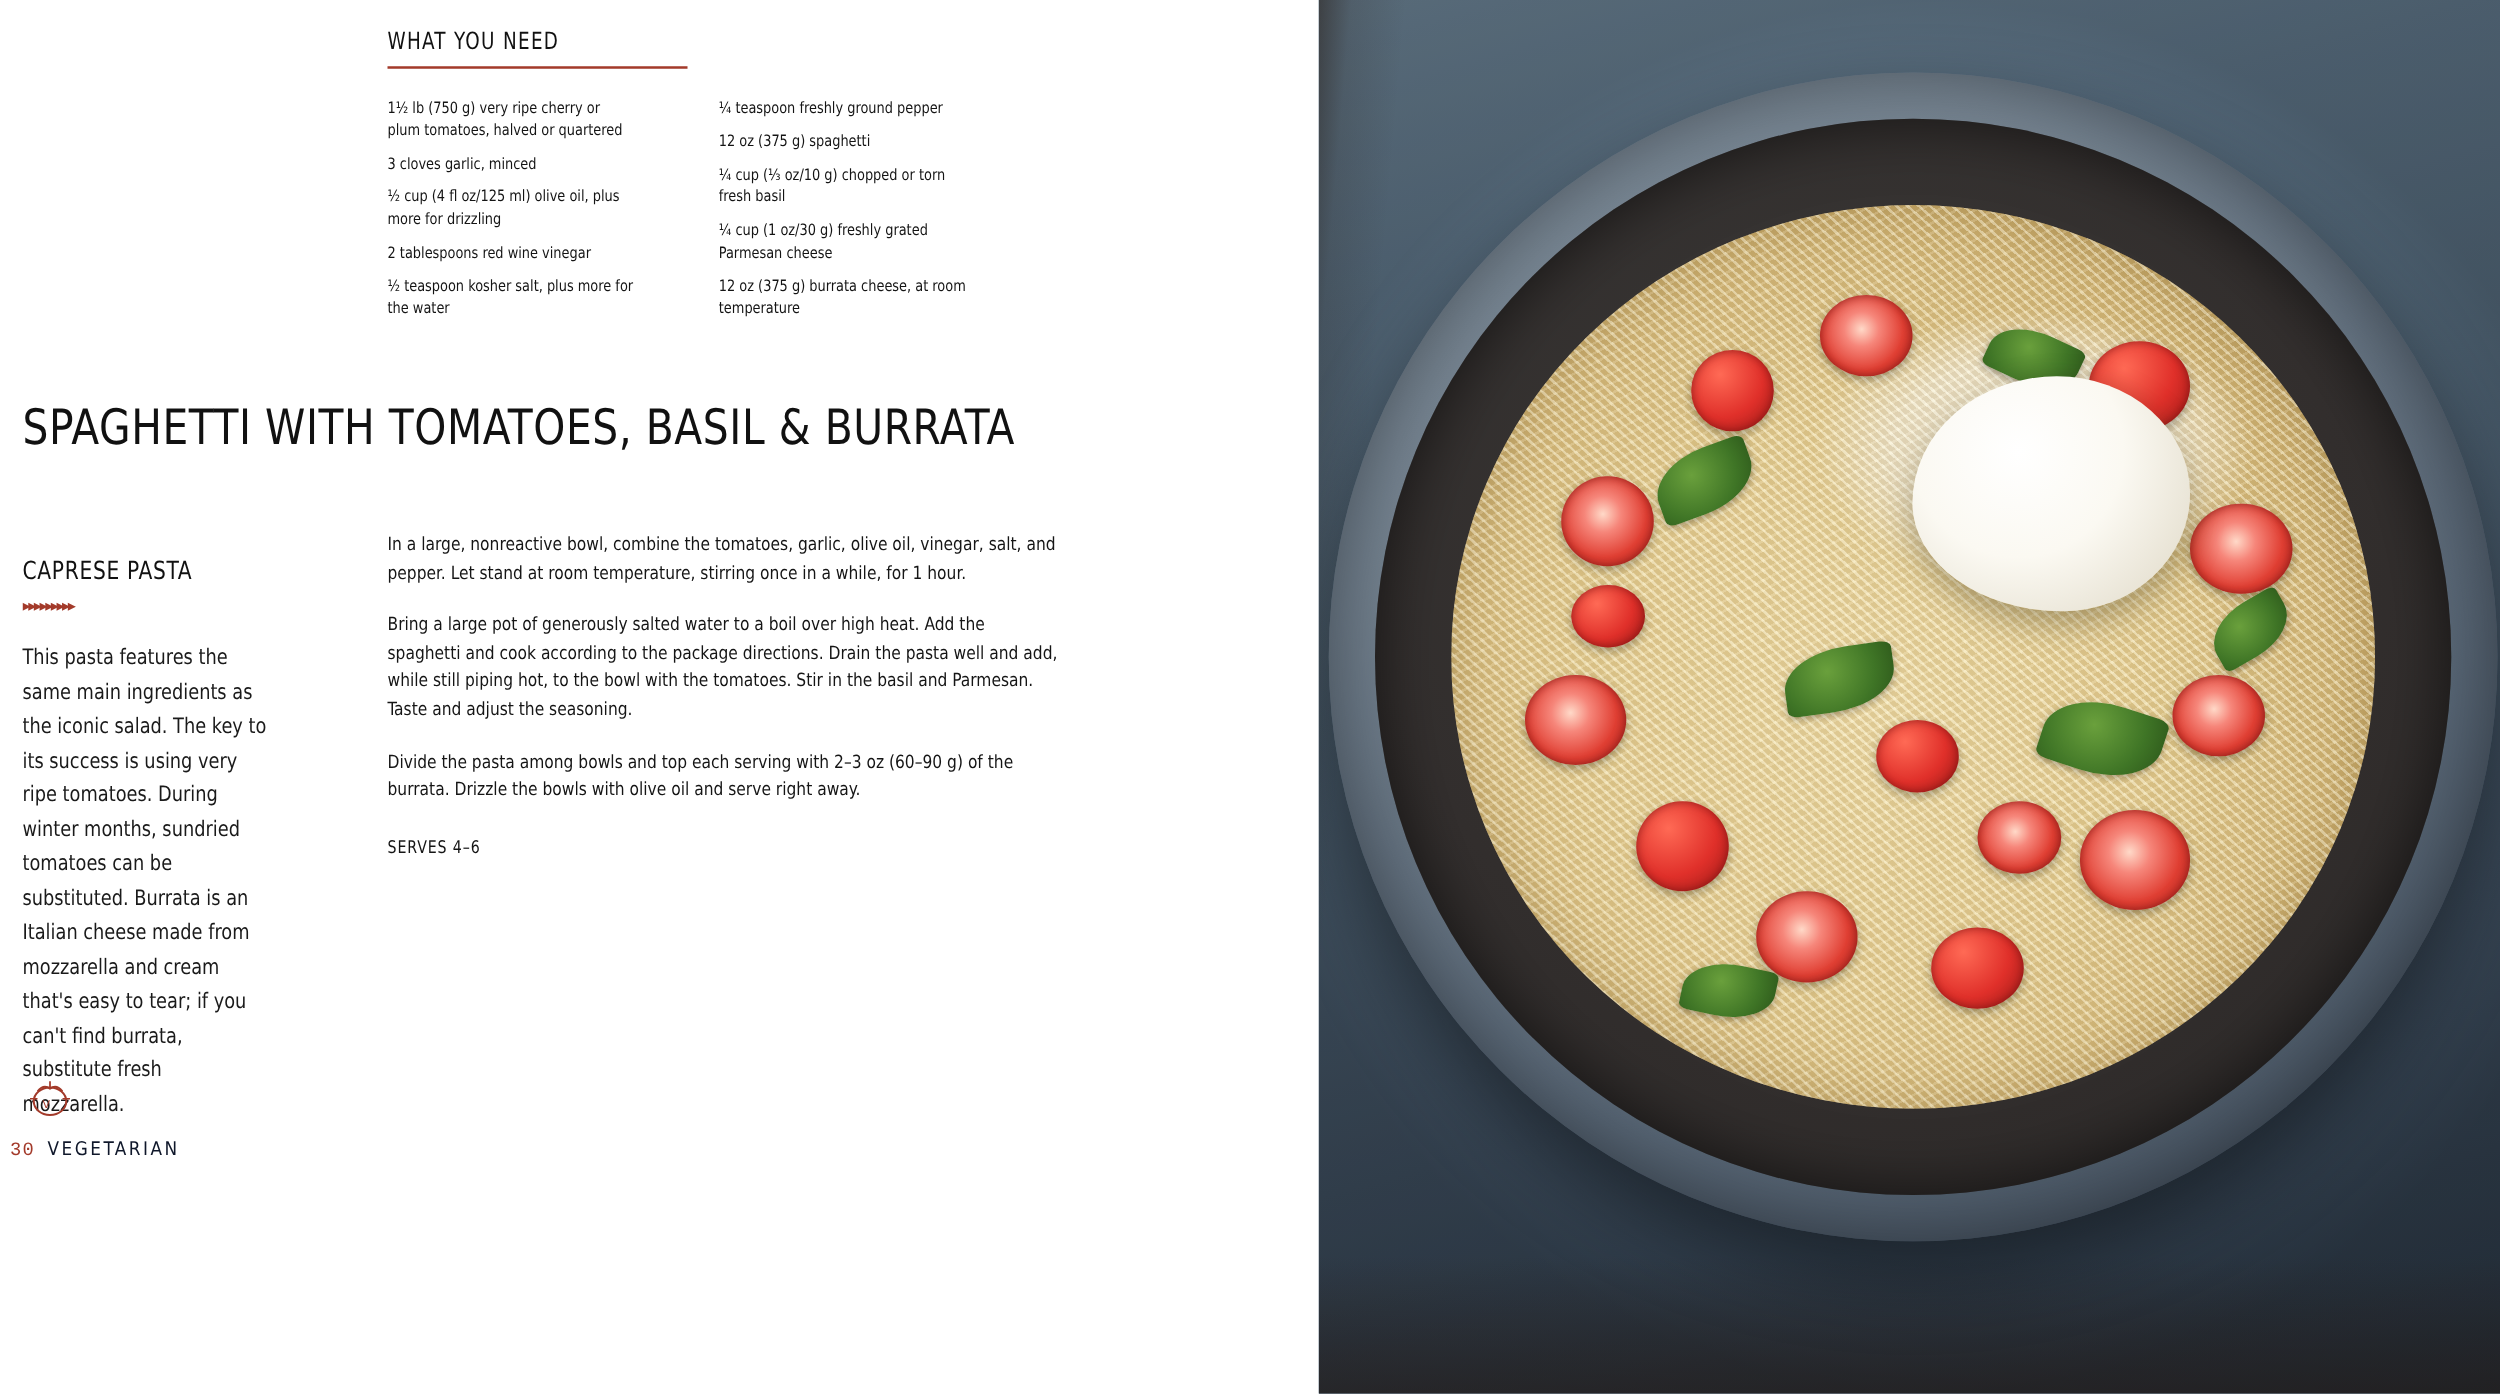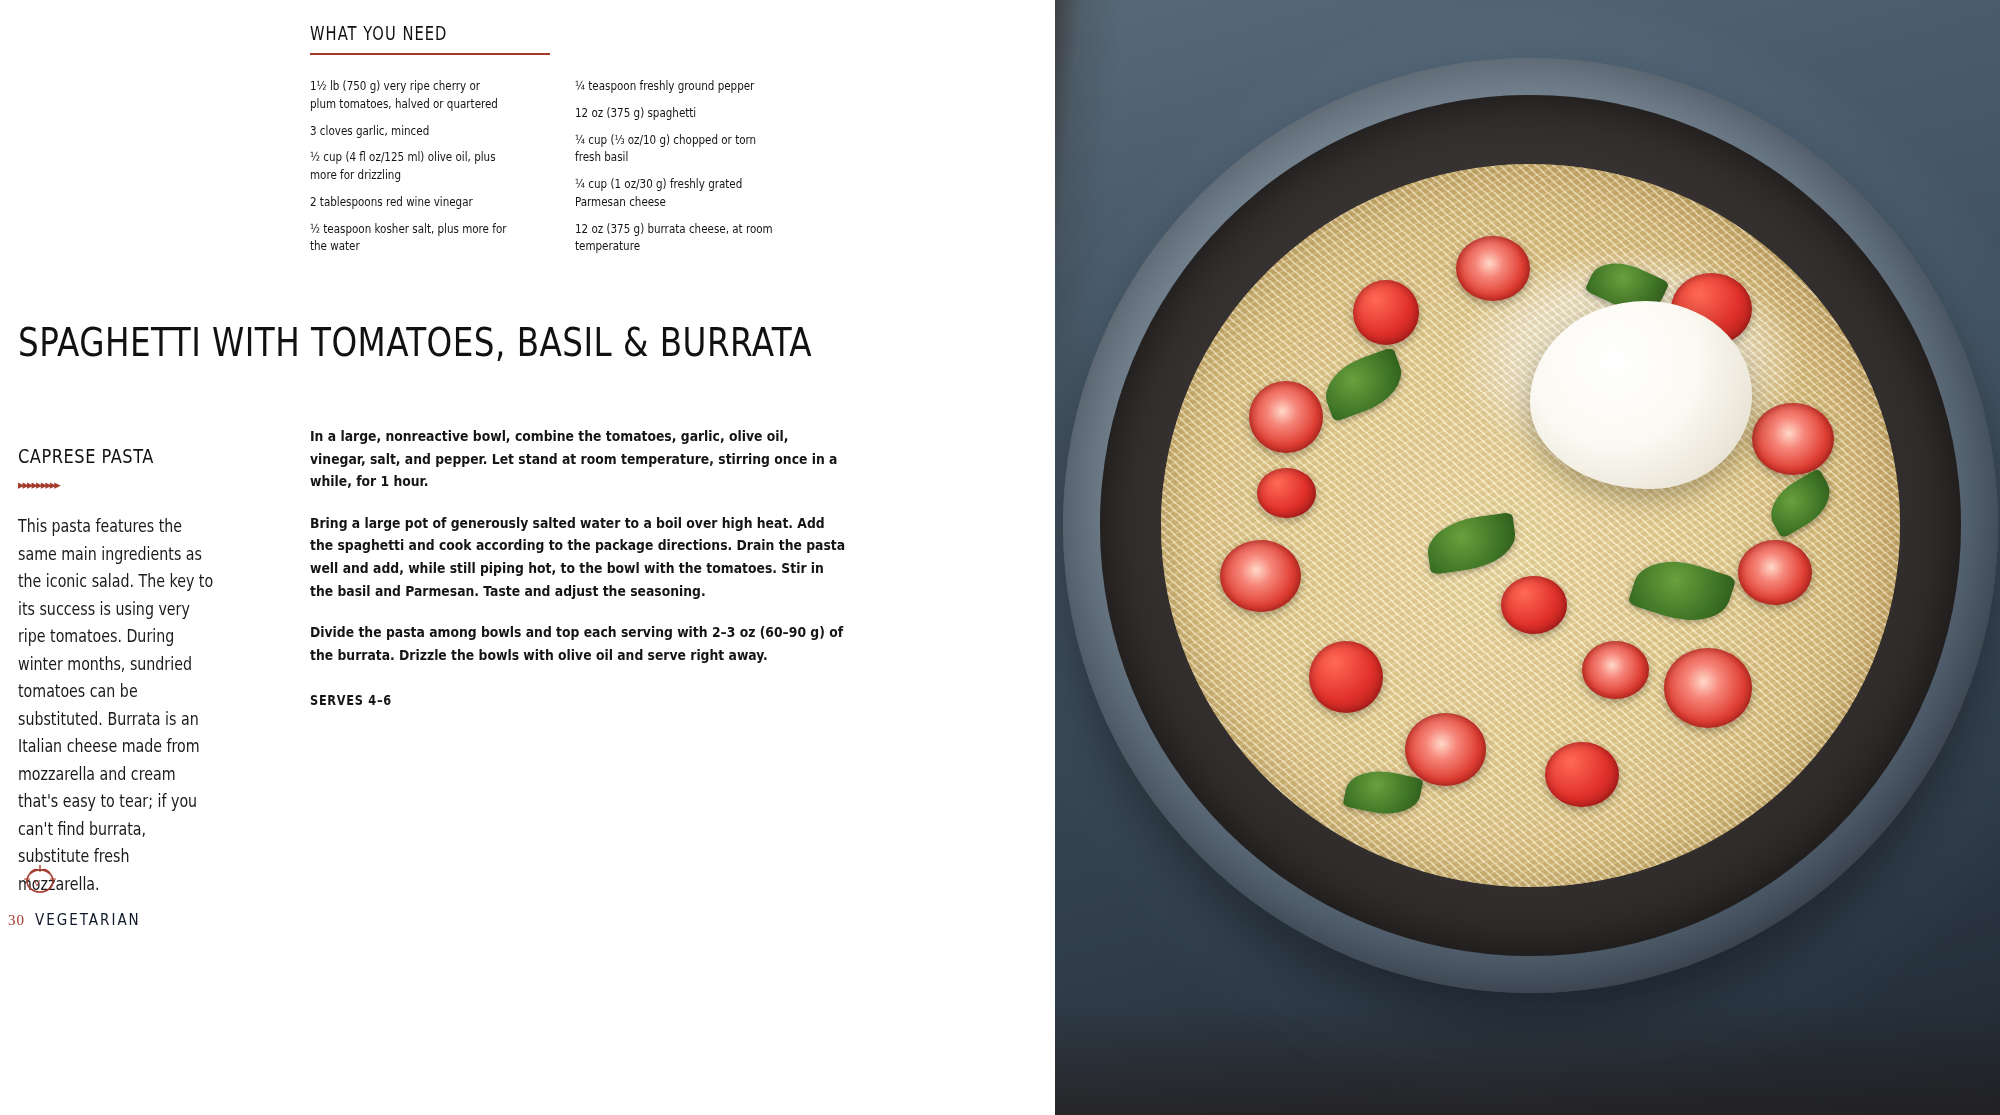--- a/index.html
+++ b/index.html
@@ -121,21 +121,20 @@
     transform-origin: left top;
     width: 210px;
   }
 
   
   .method-col {
     position: absolute;
     left: 310px;
     top: 425px;
     width: 565px;
-    font-weight: bold;
   }
   .method-col p {
     font-family: "DejaVu Sans Condensed", "Liberation Sans Narrow", "Liberation Sans", sans-serif;
     font-size: 14.5px;
     line-height: 1.56;
     color: #151515;
     margin: 0 0 19px 0;
     transform: scaleX(0.95);
     transform-origin: left top;
   }
@@ -152,21 +151,21 @@
   
   .footer {
     position: absolute;
     left: 8px;
     bottom: 24px;
     display: flex;
     align-items: baseline;
     gap: 10px;
   }
   .page-num {
-    font-family: Liberation Serif, serif;
+    font-family: Liberation Mono, monospace;
     font-size: 15px;
     color: #a33a2a;
     letter-spacing: 1px;
   }
   .footer-label {
     font-family: "DejaVu Sans Condensed", "Liberation Sans Narrow", "Liberation Sans", sans-serif;
     font-size: 15px;
     color: #0f172a;
     letter-spacing: 2px;
   }

